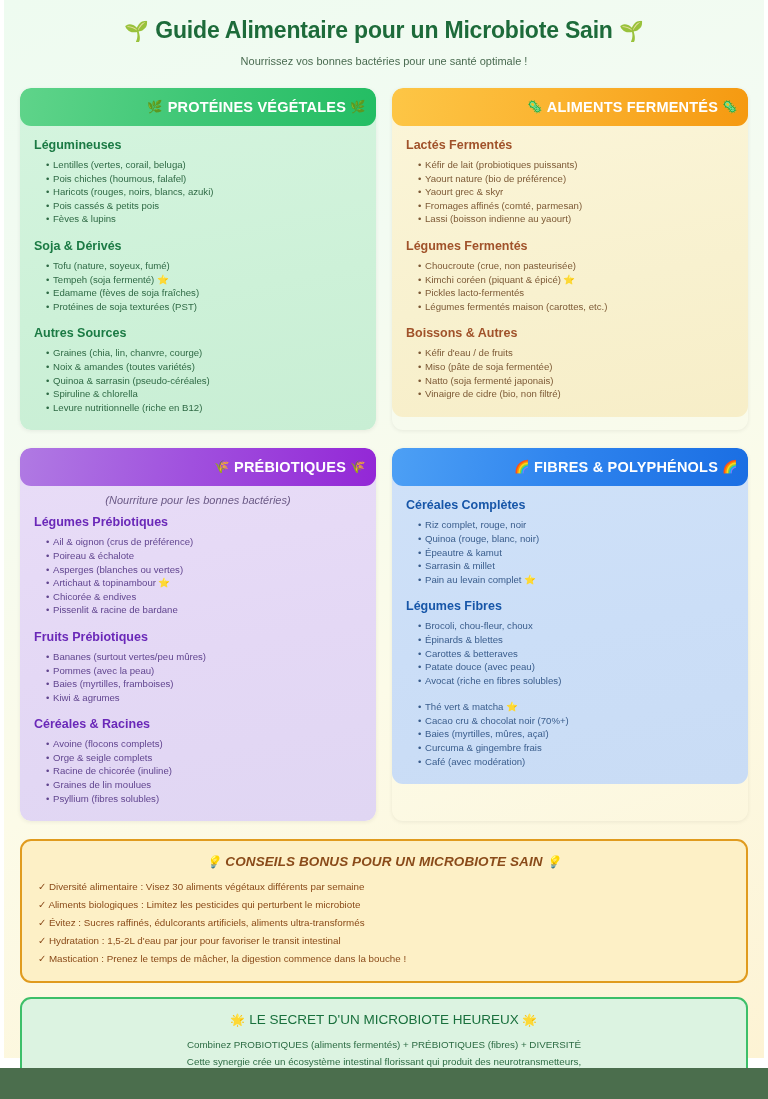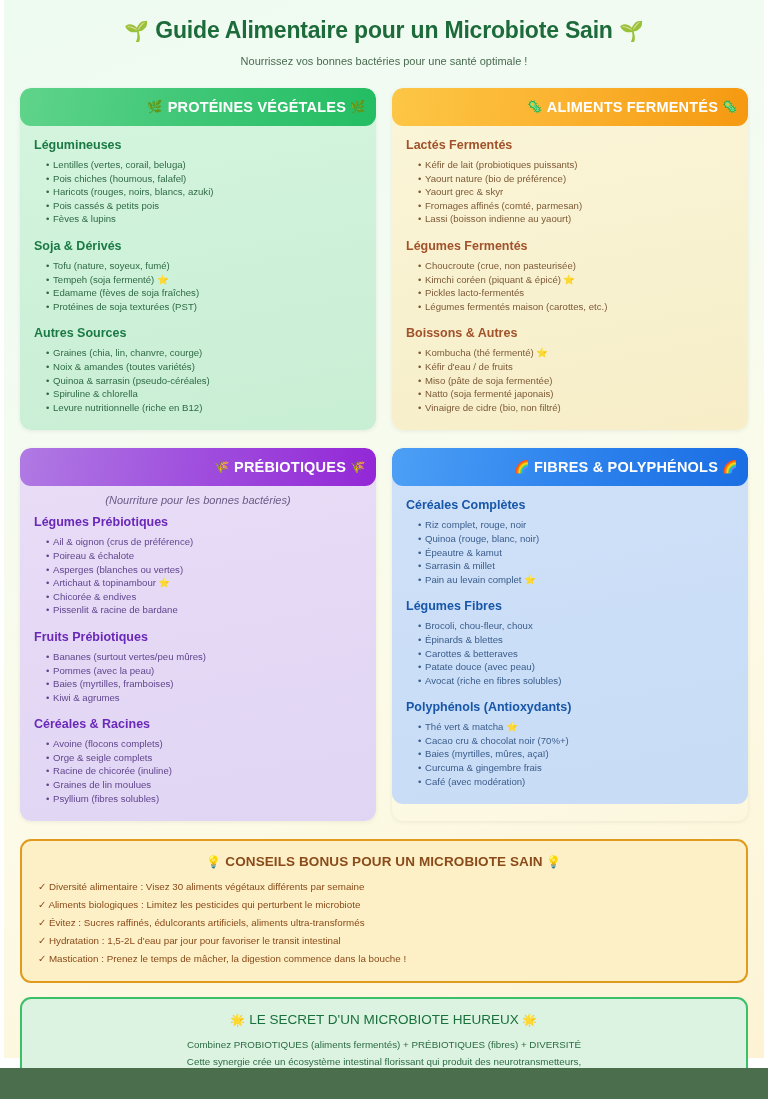--- a/index.html
+++ b/index.html
@@ -181,20 +181,21 @@
     background: #fdf0c6;
     padding: 11px 16px 13px 16px;
   }
   .bonus-title {
     text-align: center;
     font-size: 13.5px;
     font-weight: bold;
     color: #8a4b1a;
     margin: 2px 0 9px 0;
     letter-spacing: 0.1px;
+    font-style: italic;
   }
   .bonus-title .emo { font-size: 12px; }
   .bonus-list {
     list-style: none;
     margin: 0;
     padding: 0;
   }
   .bonus-list li {
     font-size: 9.8px;
     line-height: 18px;
@@ -299,21 +300,20 @@
               <ul class="item-list">
                 <li><span class="bullet">•</span><span>Choucroute (crue, non pasteurisée)</span></li>
                 <li><span class="bullet">•</span><span>Kimchi coréen (piquant &amp; épicé) ⭐</span></li>
                 <li><span class="bullet">•</span><span>Pickles lacto-fermentés</span></li>
                 <li><span class="bullet">•</span><span>Légumes fermentés maison (carottes, etc.)</span></li>
               </ul>
             </div>
             <div class="group">
               <div class="group-title">Boissons &amp; Autres</div>
               <ul class="item-list">
-                <li><span class="bullet">•</span><span>Kombucha (thé fermenté) ⭐</span></li>
                 <li><span class="bullet">•</span><span>Kéfir d'eau / de fruits</span></li>
                 <li><span class="bullet">•</span><span>Miso (pâte de soja fermentée)</span></li>
                 <li><span class="bullet">•</span><span>Natto (soja fermenté japonais)</span></li>
                 <li><span class="bullet">•</span><span>Vinaigre de cidre (bio, non filtré)</span></li>
               </ul>
             </div>
           </div>
         </div>
         <div class="card card-purple">
           <div class="card-header"><span class="emo">🌾</span><span> PRÉBIOTIQUES </span><span class="emo">🌾</span></div>
@@ -368,21 +368,20 @@
               <div class="group-title">Légumes Fibres</div>
               <ul class="item-list">
                 <li><span class="bullet">•</span><span>Brocoli, chou-fleur, choux</span></li>
                 <li><span class="bullet">•</span><span>Épinards &amp; blettes</span></li>
                 <li><span class="bullet">•</span><span>Carottes &amp; betteraves</span></li>
                 <li><span class="bullet">•</span><span>Patate douce (avec peau)</span></li>
                 <li><span class="bullet">•</span><span>Avocat (riche en fibres solubles)</span></li>
               </ul>
             </div>
             <div class="group">
-              <div class="group-title">Polyphénols (Antioxydants)</div>
               <ul class="item-list">
                 <li><span class="bullet">•</span><span>Thé vert &amp; matcha ⭐</span></li>
                 <li><span class="bullet">•</span><span>Cacao cru &amp; chocolat noir (70%+)</span></li>
                 <li><span class="bullet">•</span><span>Baies (myrtilles, mûres, açaï)</span></li>
                 <li><span class="bullet">•</span><span>Curcuma &amp; gingembre frais</span></li>
                 <li><span class="bullet">•</span><span>Café (avec modération)</span></li>
               </ul>
             </div>
           </div>
         </div>

